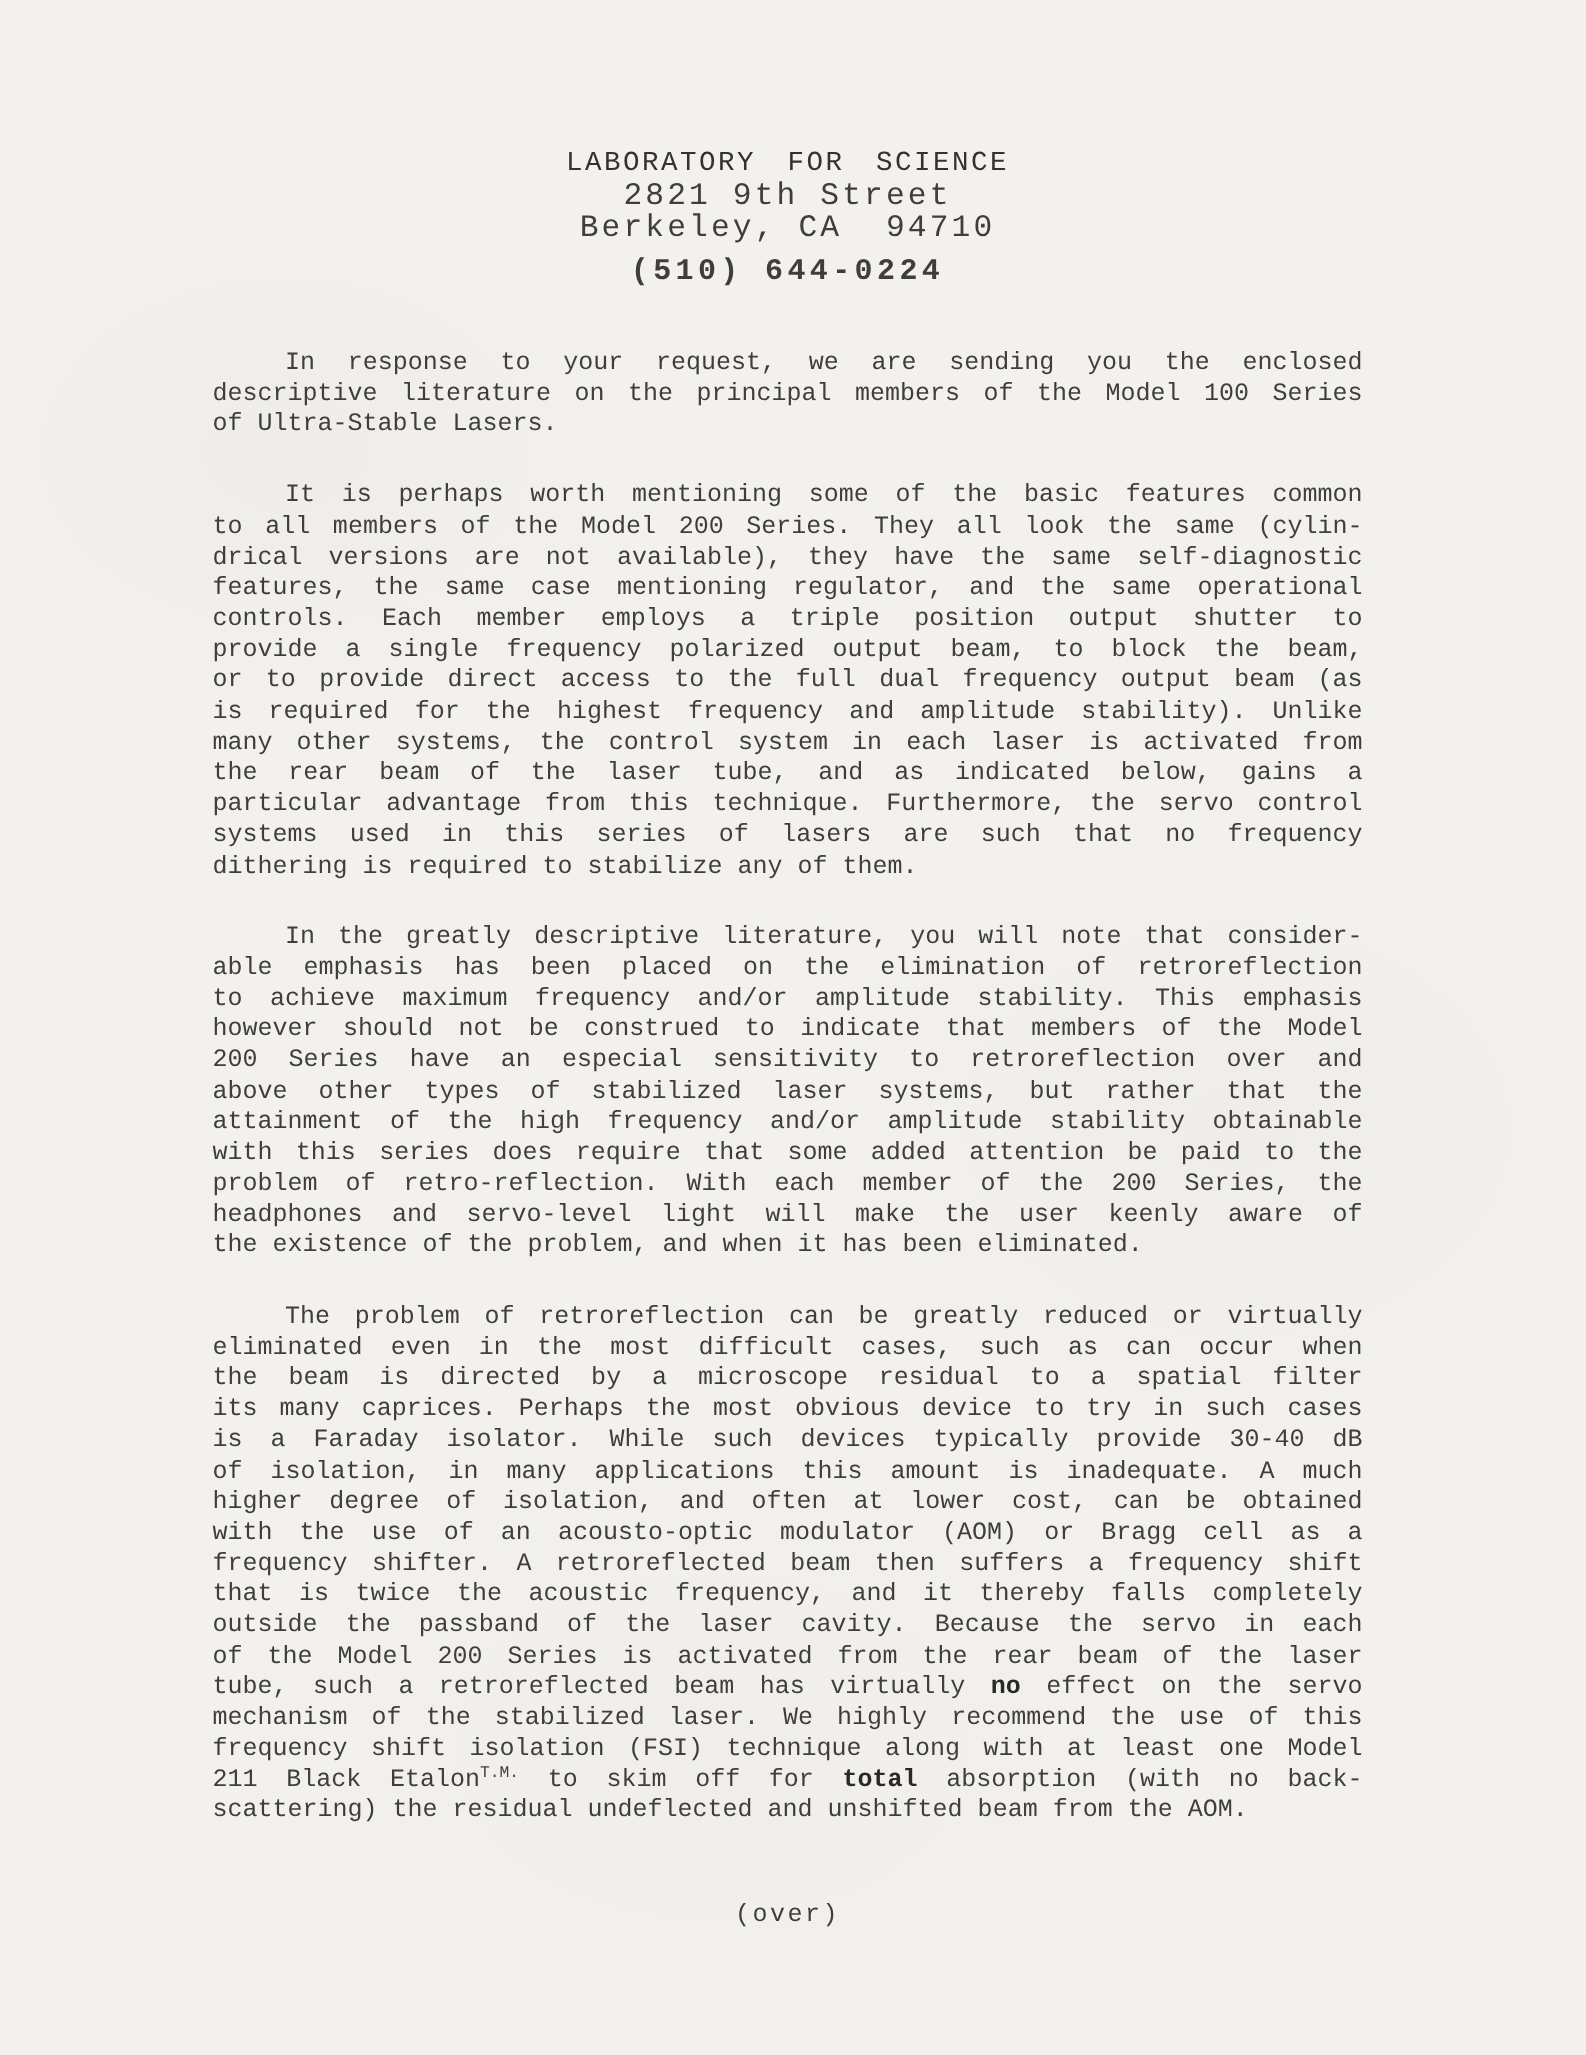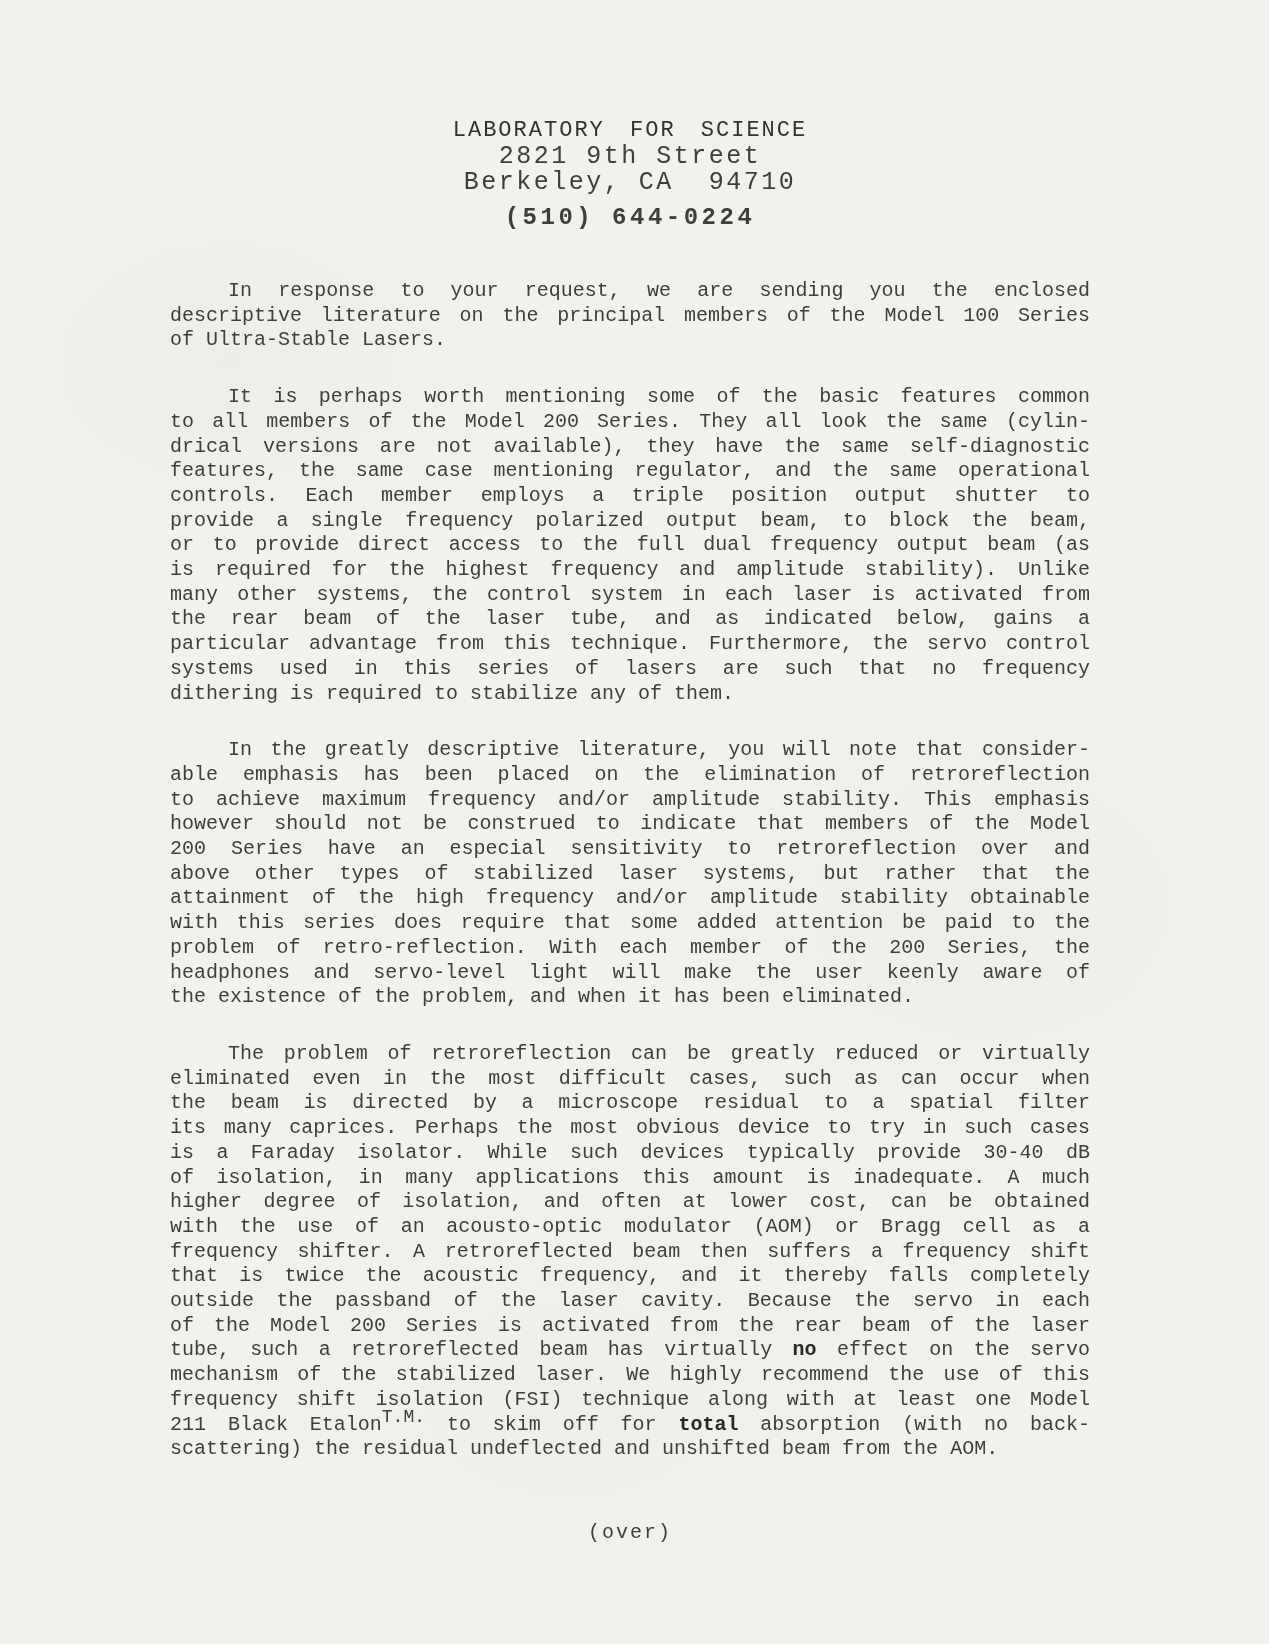--- a/index.html
+++ b/index.html
@@ -73,21 +73,21 @@
   }
   .line:last-child {
     text-align-last: left;
   }
   .b {
     font-weight: bold;
     color: #2a2926;
   }
   .sup {
     vertical-align: super;
-    font-size: 18px;
+    font-size: 13px;
     line-height: 0;
   }
   .letter-footer {
     width: 920px;
     margin-left: 170px;
     margin-top: 58px;
     text-align: center;
     font-size: 20px;
     letter-spacing: 2px;
     line-height: 25px;

